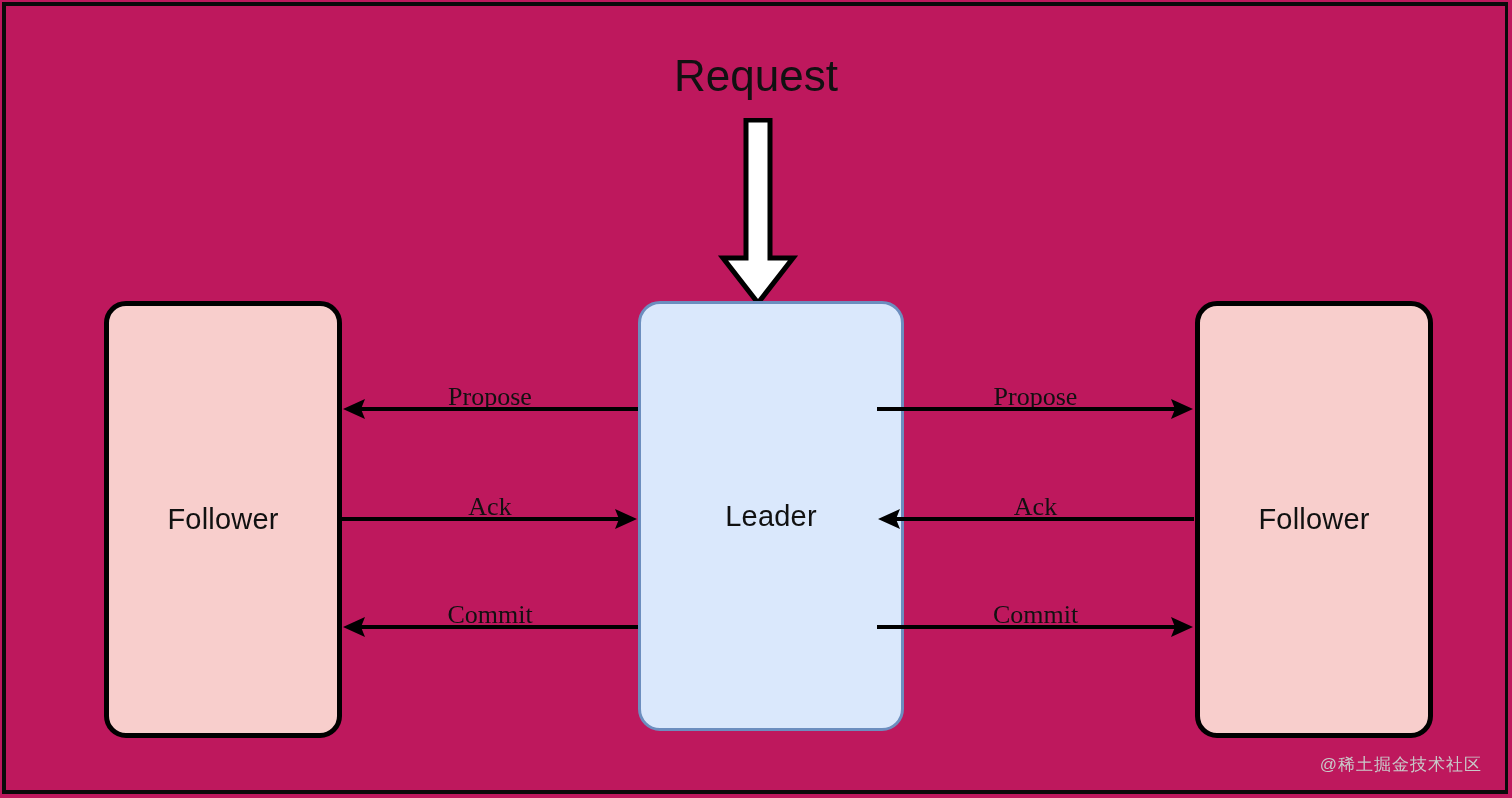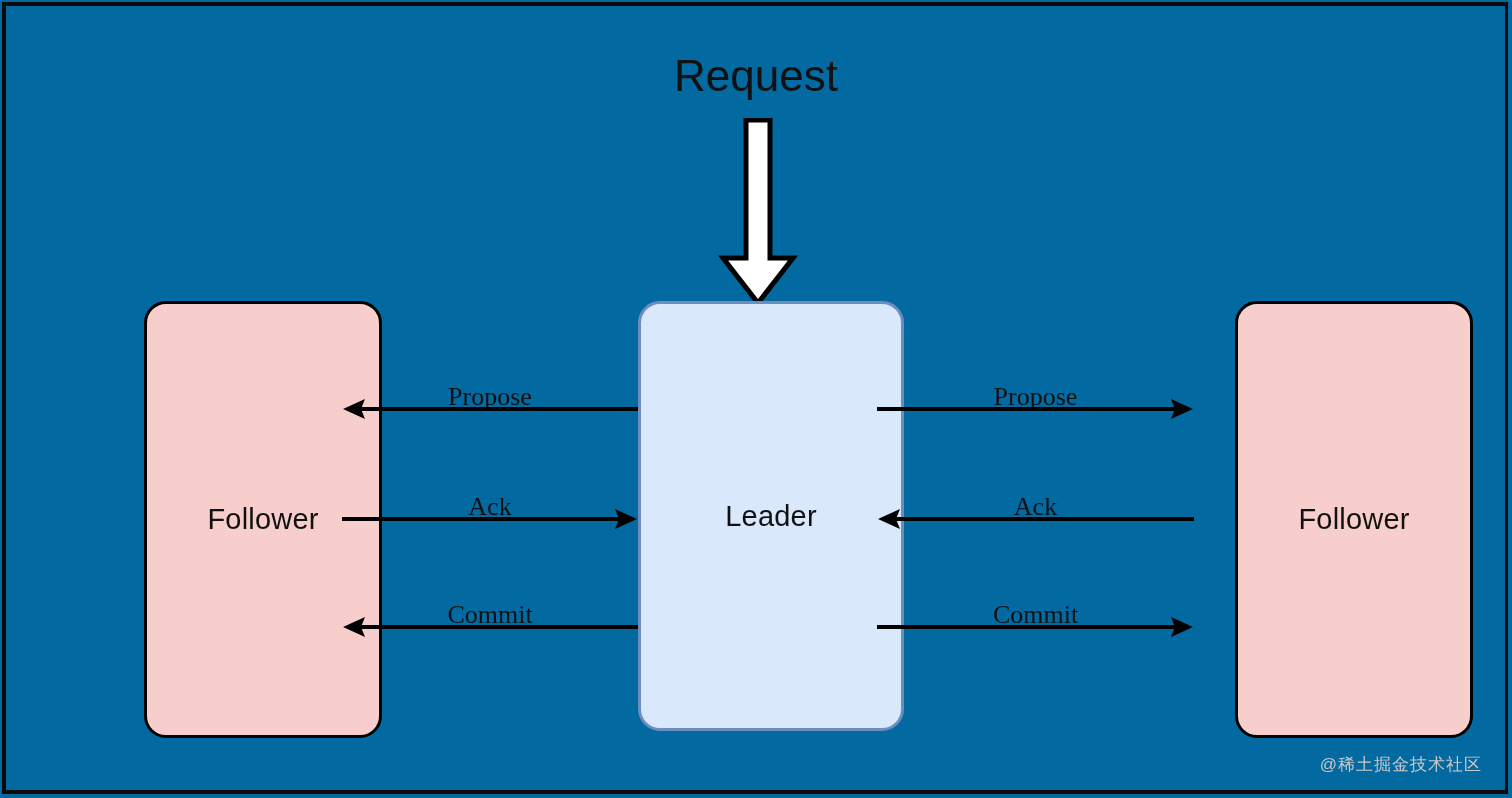--- a/index.html
+++ b/index.html
@@ -7,21 +7,21 @@
     padding: 0;
     background: #ffffff;
   }
   body {
     font-family: "Liberation Sans", "DejaVu Sans", sans-serif;
   }
   #canvas {
     position: relative;
     width: 1512px;
     height: 798px;
-    background: #0369a1;
+    background: #be185d;
     box-sizing: border-box;
     overflow: hidden;
   }
   
   #frame {
     position: absolute;
     left: 2px;
     top: 2px;
     width: 1506px;
     height: 792px;
@@ -40,22 +40,21 @@
     justify-content: center;
   }
   .node-label {
     font-size: 29px;
     color: #111111;
     letter-spacing: 0.2px;
     line-height: 1;
   }
   .node.follower {
     background: #f8cecc;
-    border: 3px solid #000000;
-    margin-left: 40px;
+    border: 5px solid #000000;
   }
   .node.leader {
     background: #dae8fc;
     border: 3px solid #6c8ebf;
   }
   
   #request-title {
     position: absolute;
     left: 0;
     top: 54px;

